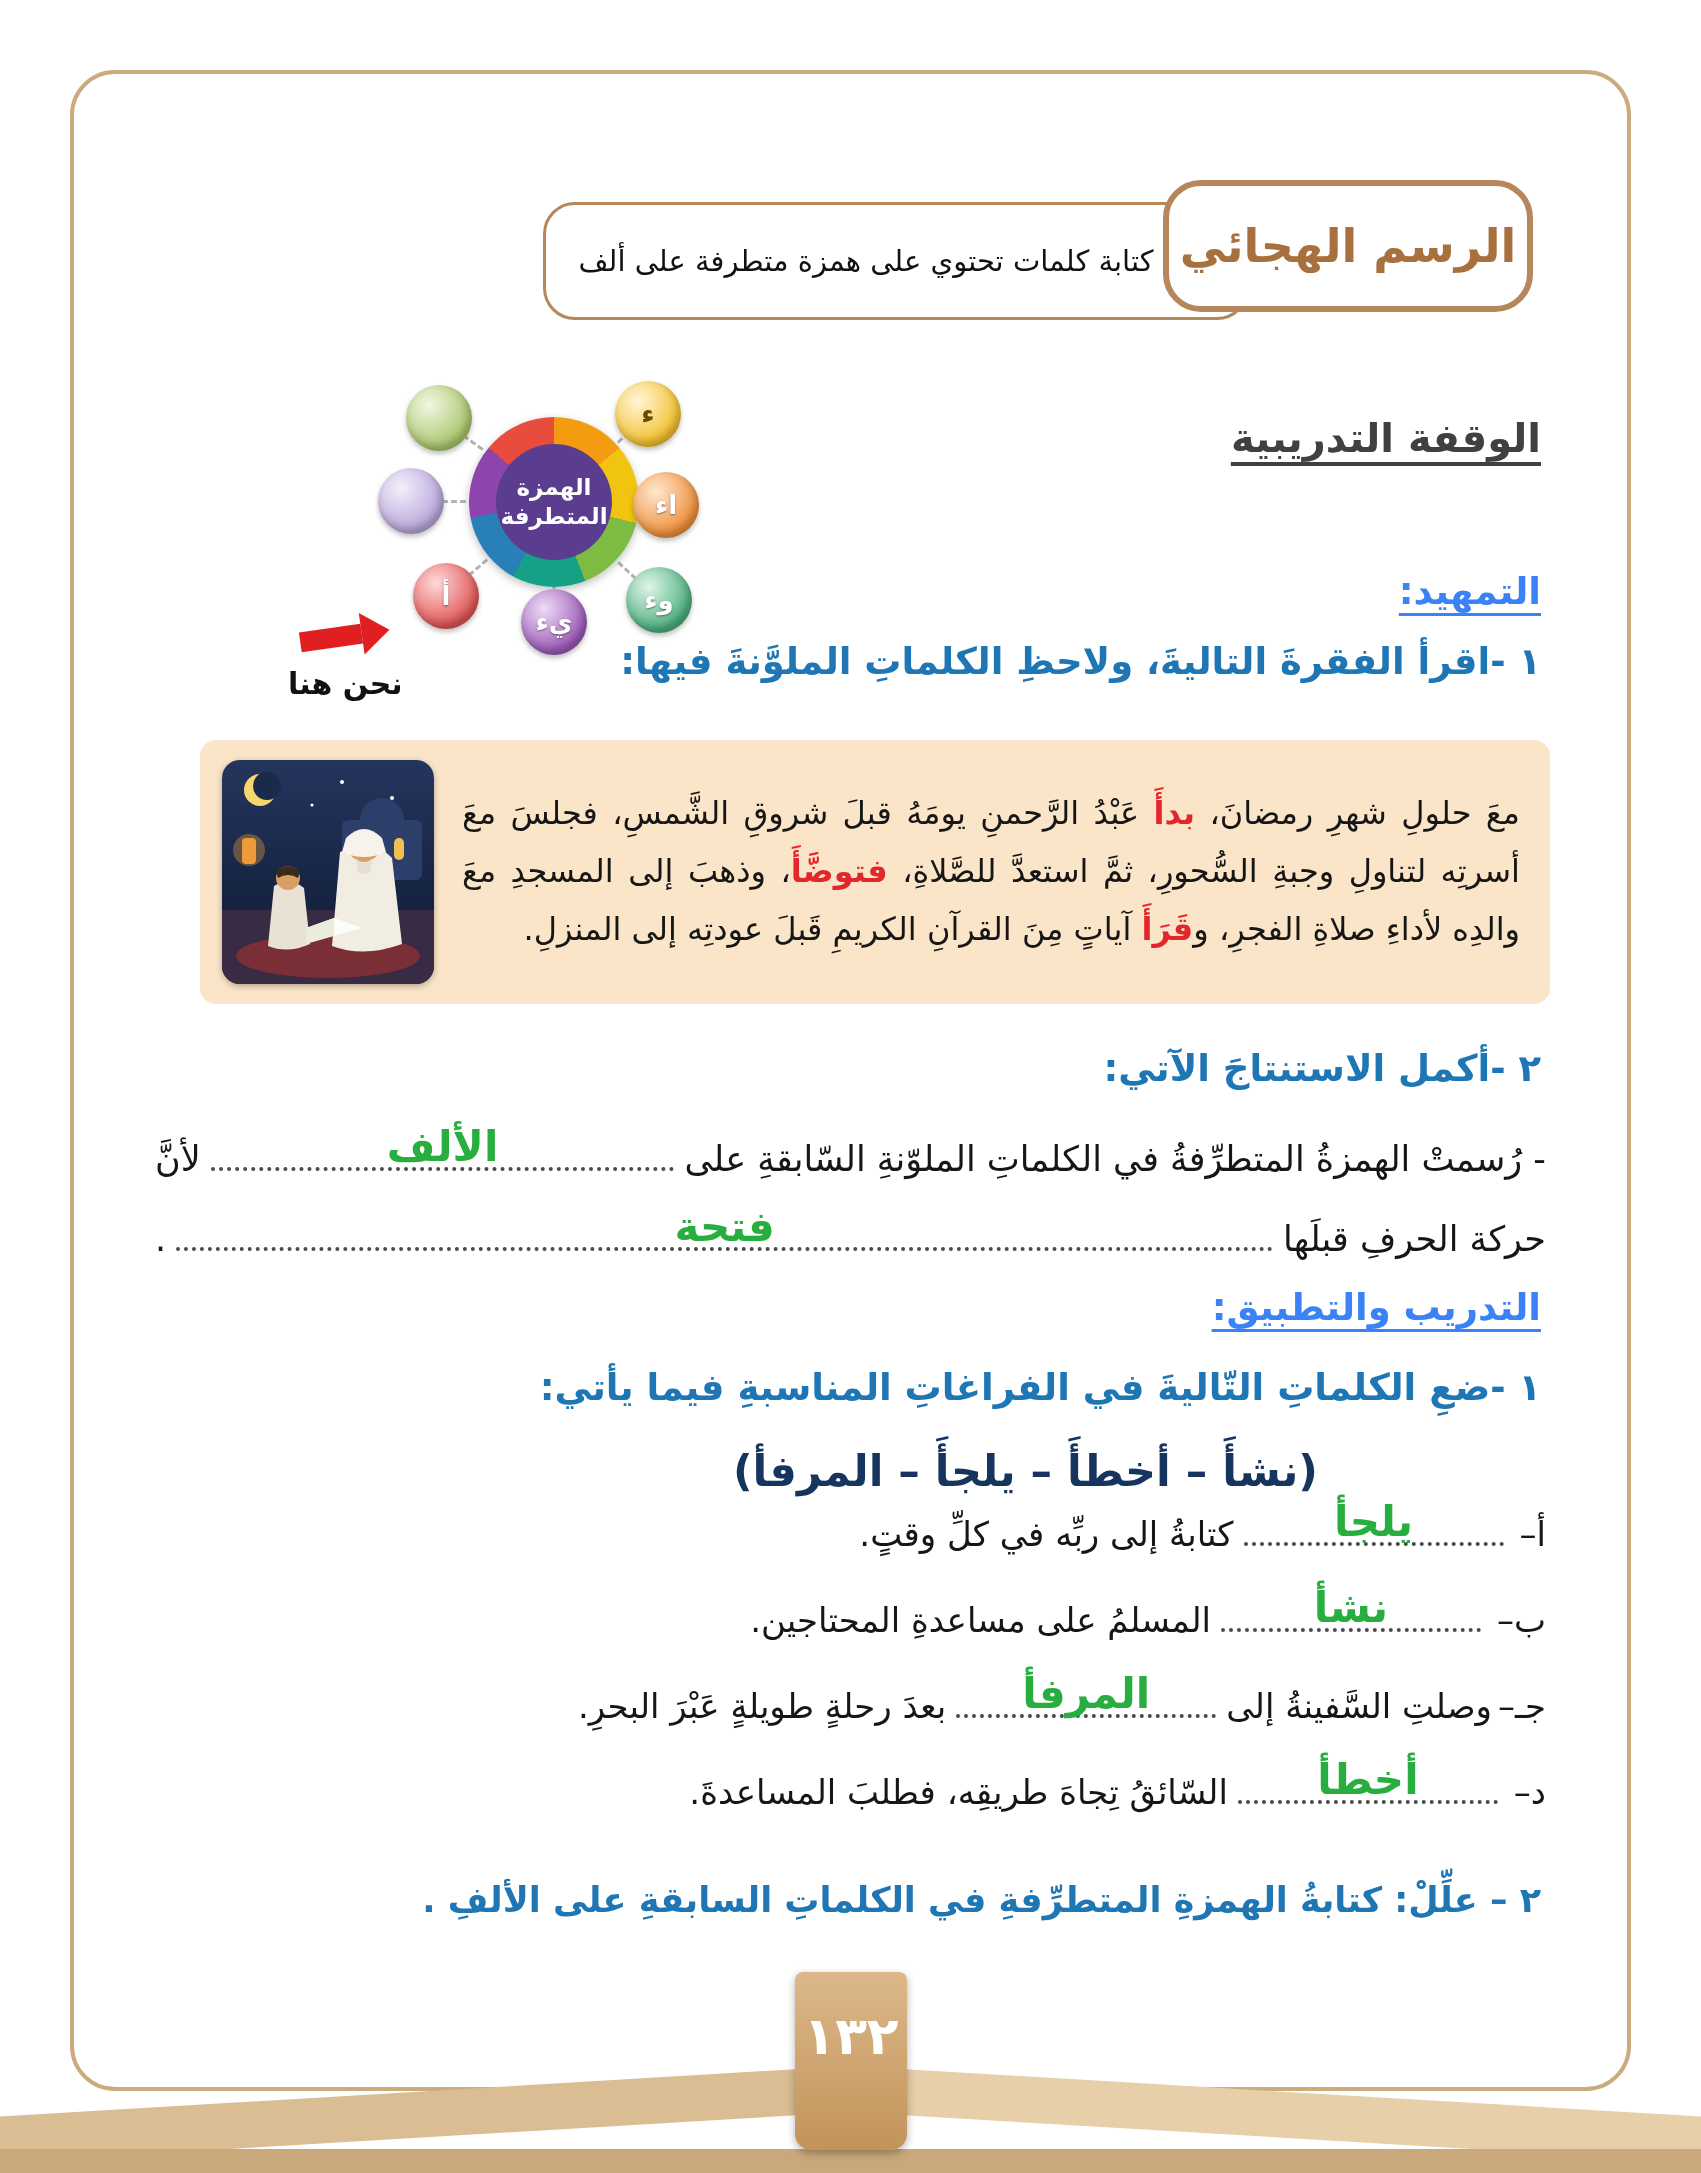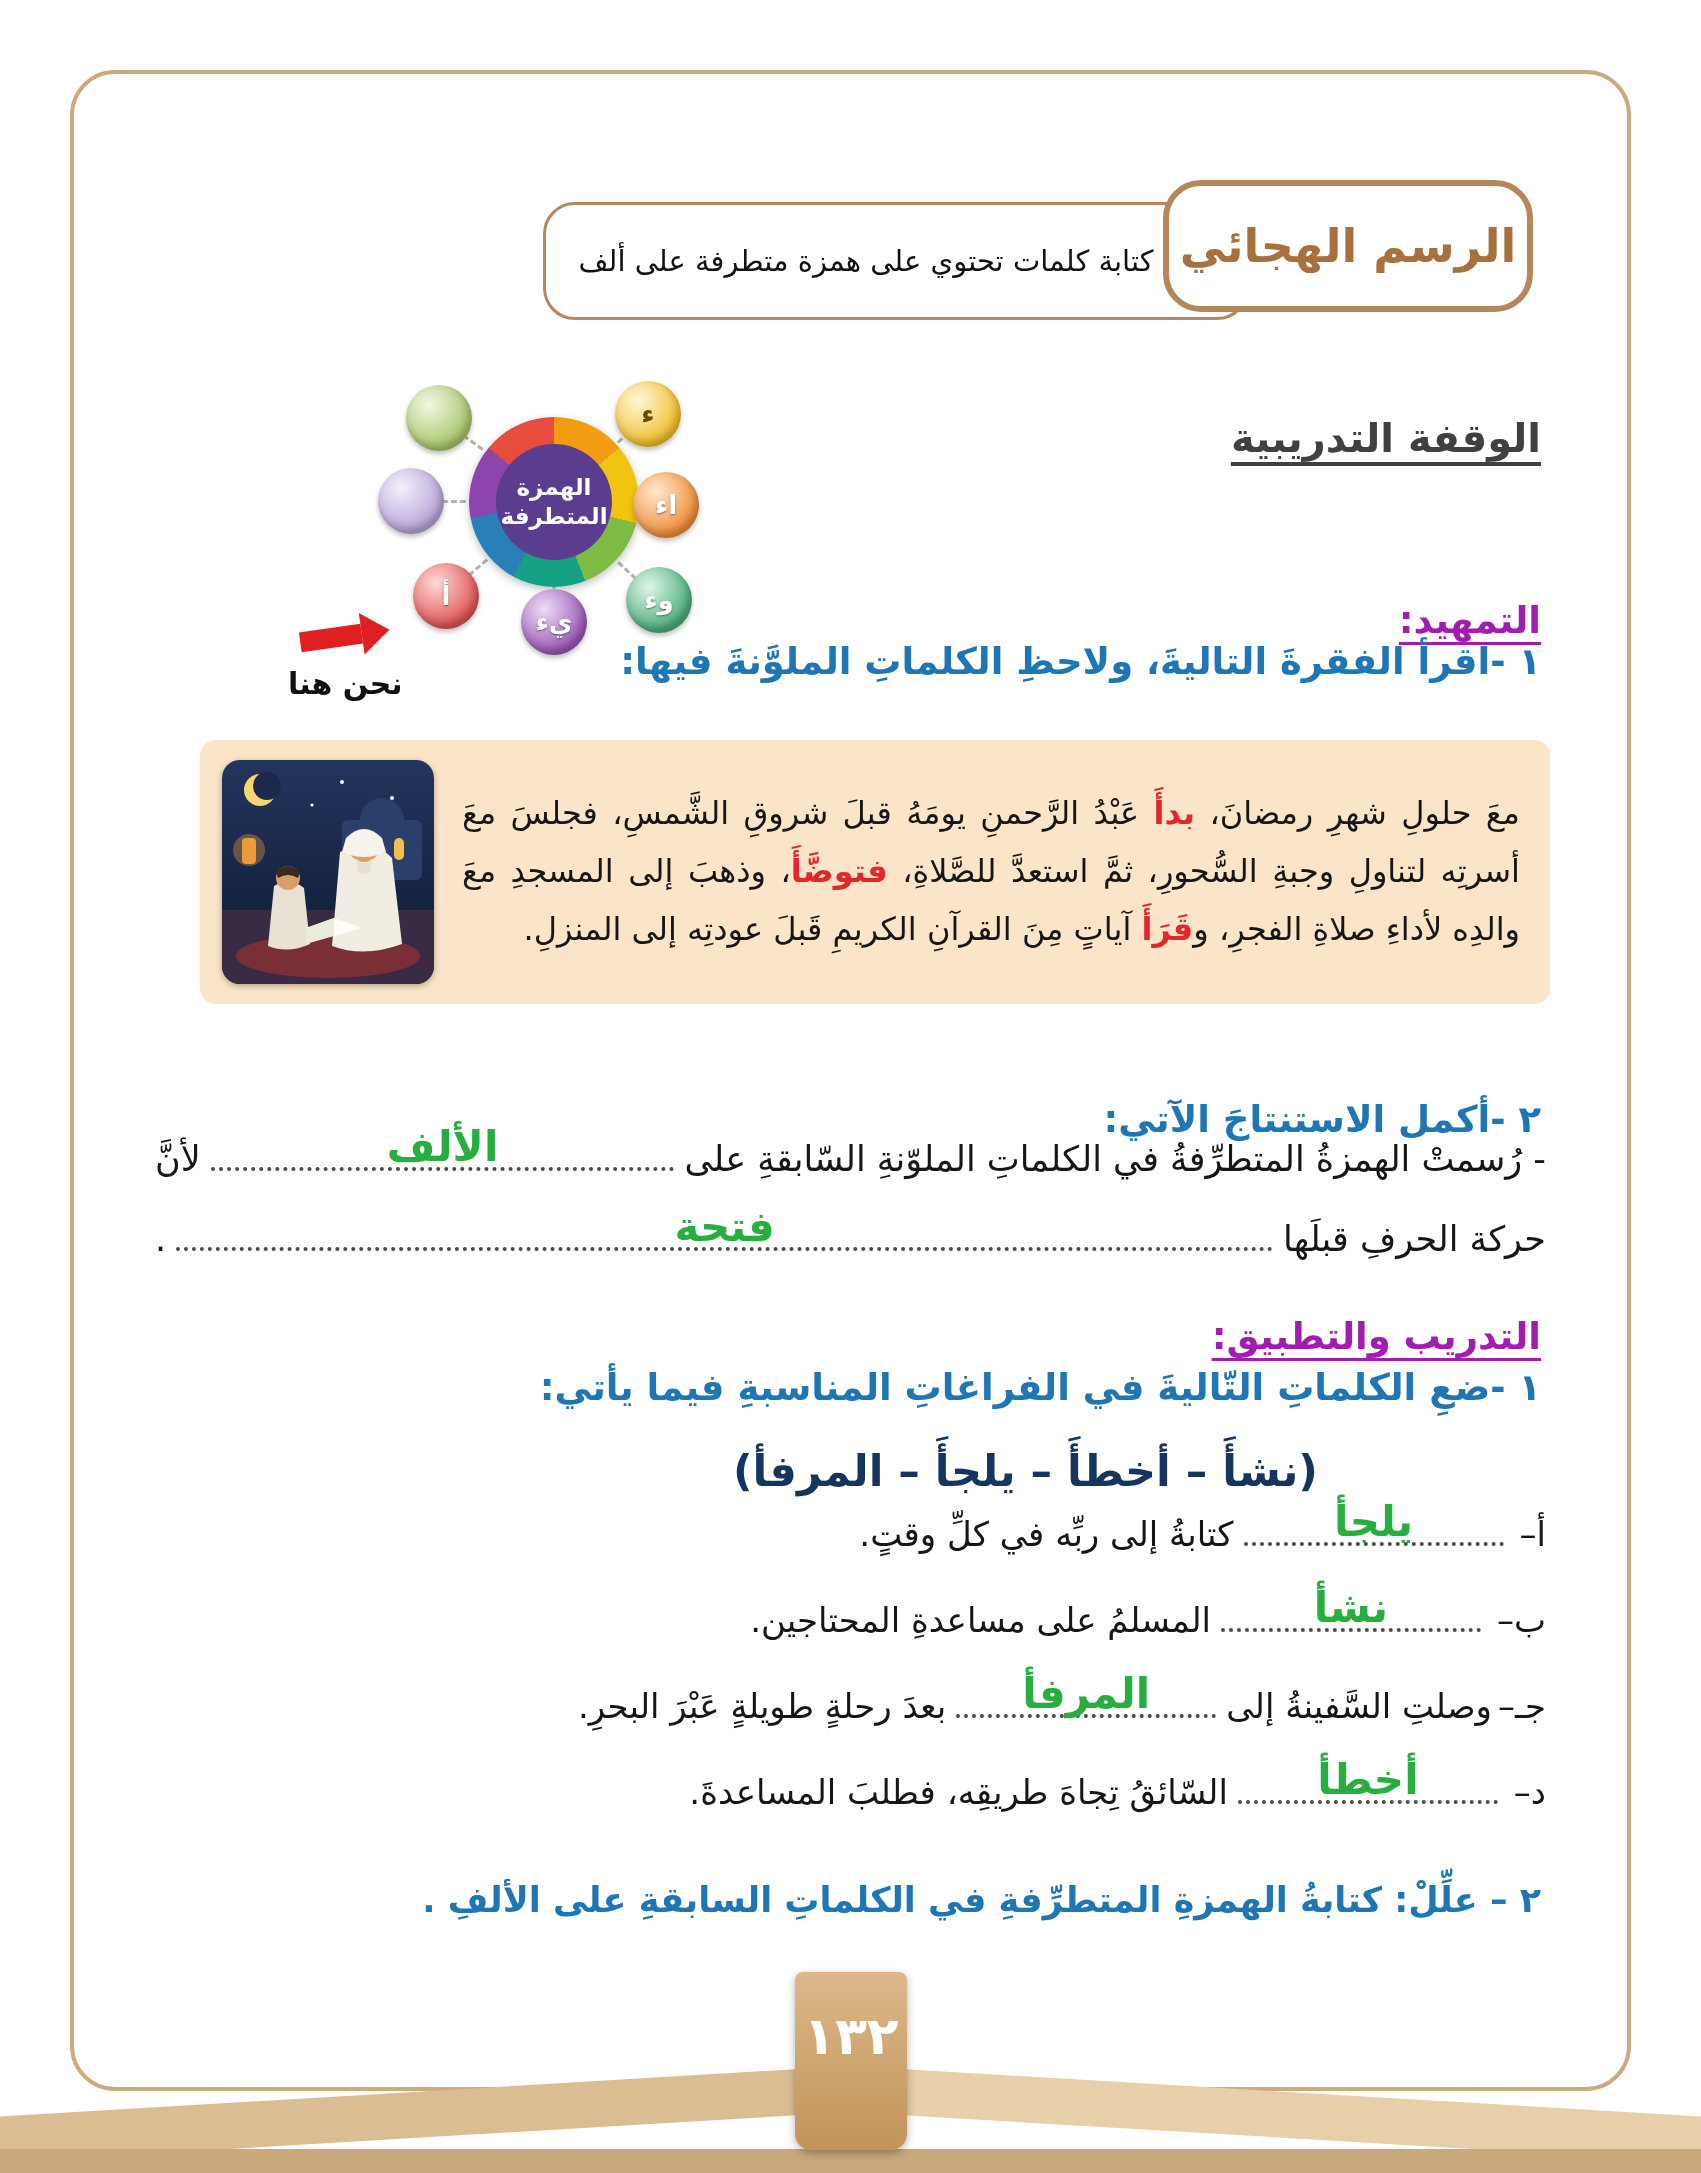--- a/index.html
+++ b/index.html
@@ -43,26 +43,26 @@
   .k5{left:146px;top:206px;transform:rotate(-41deg);}
   .k6{left:122px;top:140px;}
   .k7{left:141px;top:81px;transform:rotate(36deg);}
 
   .here-arrow{position:absolute;left:300px;top:628px;width:62px;height:20px;background:#e02020;transform:rotate(-8deg);z-index:2;}
   .here-arrow::after{content:"";position:absolute;left:100%;top:-11px;border-top:21px solid transparent;border-bottom:21px solid transparent;border-right:none;border-left:28px solid #e02020;}
   .here-label{position:absolute;left:288px;top:666px;font-size:30px;font-weight:bold;color:#111;z-index:2;}
 
   
   .h-red{position:absolute;right:160px;top:415px;color:#404040;font-size:40px;font-weight:bold;text-decoration:underline;text-underline-offset:10px;}
-  .h-brown{position:absolute;right:160px;color:#a21caf;font-size:37px;font-weight:bold;text-decoration:underline;text-underline-offset:9px;margin-top:29px;}
+  .h-brown{position:absolute;right:160px;color:#3b82f6;font-size:37px;font-weight:bold;text-decoration:underline;text-underline-offset:9px;}
   .intro-title{top:570px;}
   .practice-title{top:1286px;}
   .h-blue{position:absolute;right:160px;color:#1f76b4;font-size:37px;font-weight:bold;}
   .q1{top:640px;}
-  .q2{top:1098px;}
+  .q2{top:1047px;}
   .p1{top:1366px;}
   .p2{top:1880px;font-size:35px;}
 
   
   .story-box{position:absolute;top:740px;right:151px;left:200px;height:264px;background:#fbe5c8;border-radius:16px;z-index:1;}
   .story-illustration{position:absolute;top:20px;left:22px;width:212px;height:224px;border-radius:18px;overflow:hidden;box-shadow:0 2px 6px rgba(0,0,0,.3);}
   .story-text{position:absolute;top:12px;right:30px;left:262px;font-size:32px;line-height:1.82;text-align:justify;color:#161616;}
   .story-text .red{color:#e3262c;font-weight:bold;}
 
   

